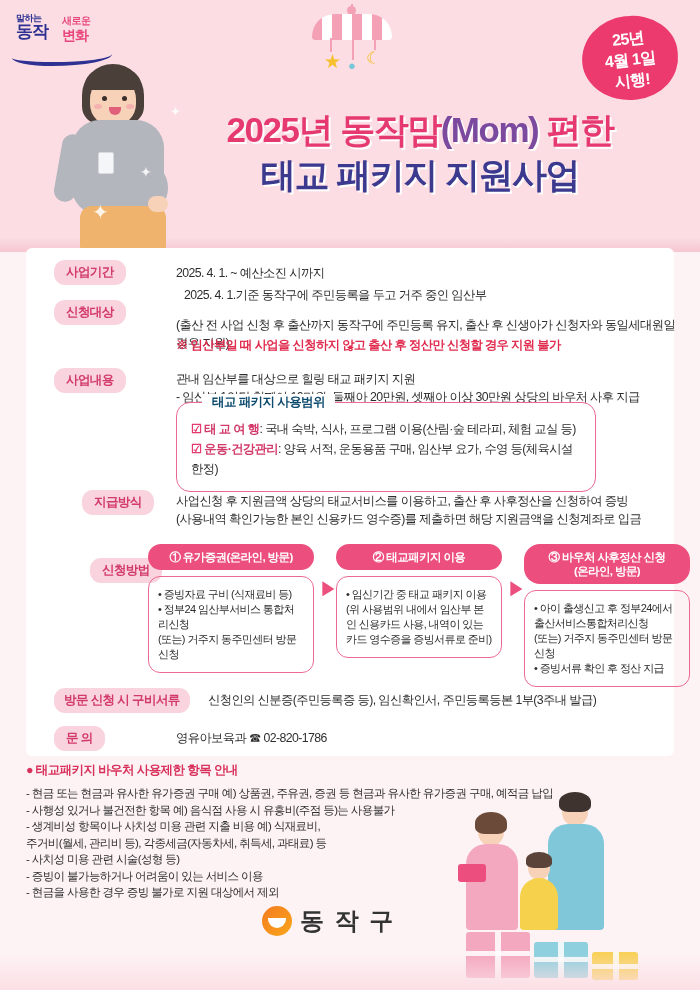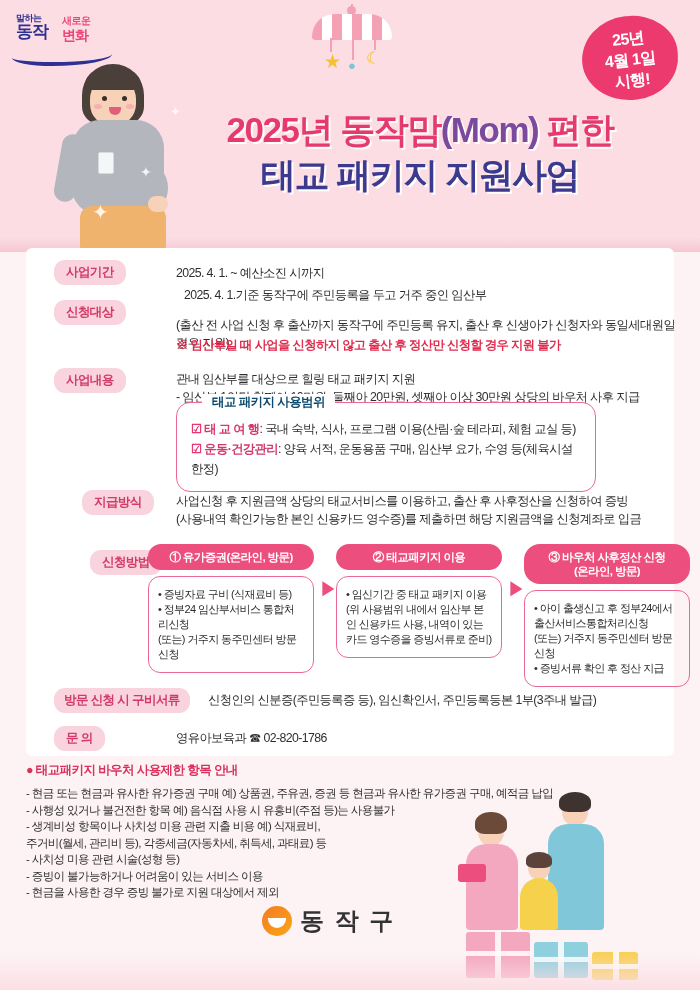--- a/index.html
+++ b/index.html
@@ -428,21 +428,21 @@
       </div>
     </div>
     <div class="scope-title">태교 패키지 사용범위</div>
 
     <div class="row" style="left:28px; top:242px;padding-left:28px;">
       <span class="tag">지급방식</span>
     </div>
     <div class="row body-text" style="left:150px; top:244px; width:500px;">사업신청 후 지원금액 상당의 태교서비스를 이용하고, 출산 후 사후정산을 신청하여 증빙</div>
     <div class="row body-text" style="left:150px; top:262px; width:500px;">(사용내역 확인가능한 본인 신용카드 영수증)를 제출하면 해당 지원금액을 신청계좌로 입금</div>
 
-    <div class="row" style="left:28px; top:302px;padding-left:36px;">
+    <div class="row" style="left:28px; top:310px;padding-left:36px;">
       <span class="tag">신청방법</span>
     </div>
 
     <div class="step" style="left:122px; top:296px;">
       <div class="step-head">① 유가증권(온라인, 방문)</div>
       <div class="step-body" style="white-space:pre-line;">• 증빙자료 구비 (식재료비 등)
 • 정부24 임산부서비스 통합처리신청
    (또는) 거주지 동주민센터 방문 신청</div>
     </div>
     <div class="step-arrow" style="left:294px; top:330px;">▶</div>

